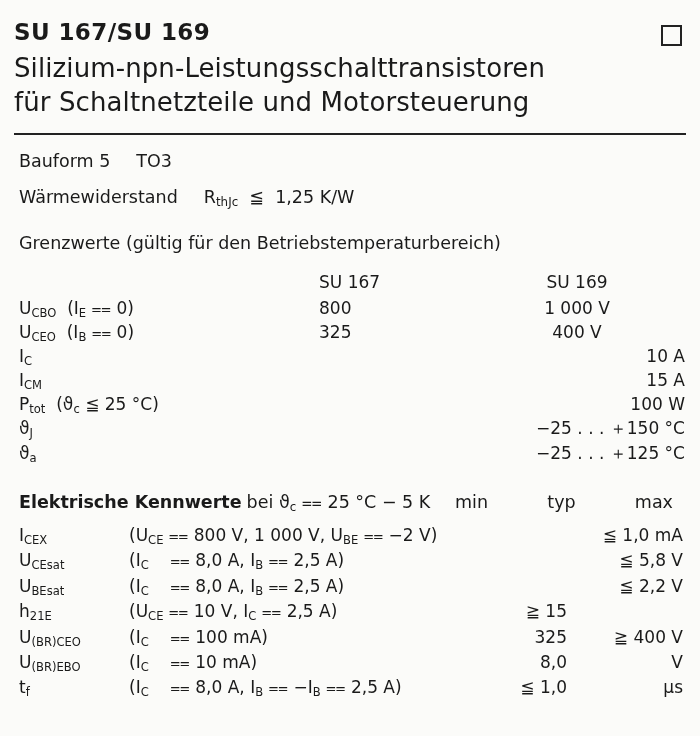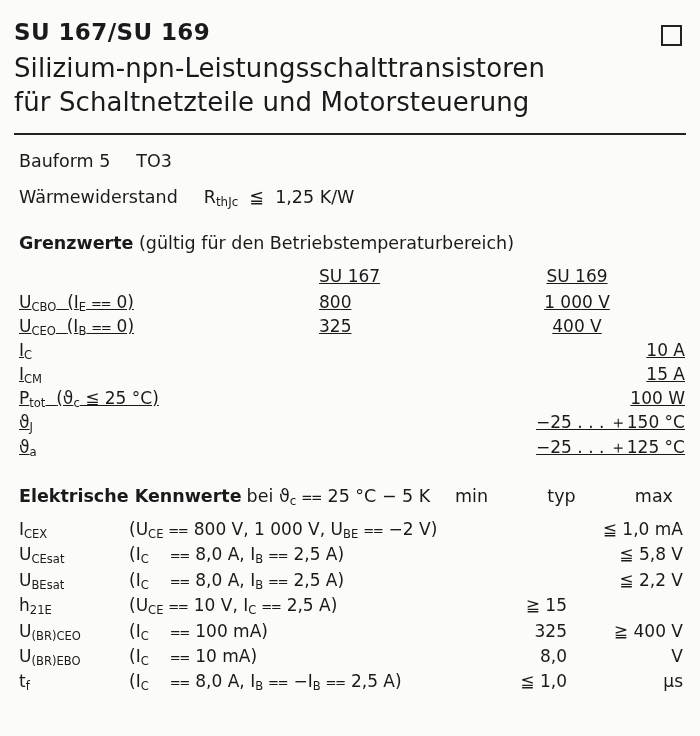--- a/index.html
+++ b/index.html
@@ -76,33 +76,32 @@
   sub {
     font-size: 0.68em;
     vertical-align: -0.22em;
   }
 
   .section-head {
     font-size: 17.5px;
     margin-top: 24px;
   }
   .section-head b {
-    font-weight: bold;
+    font-weight: normal;
   }
 
   
   table {
     border-collapse: collapse;
     font-size: 17px;
   }
   .limits {
-    margin-top: 12px;
+    margin-top: 18px;
     width: 672px;
     table-layout: fixed;
-    text-decoration: underline;
   }
   .limits td, .limits th {
     padding: 1px 0;
     vertical-align: baseline;
     font-weight: normal;
     line-height: 1.18;
   }
   .col-sym   { width: 300px; }
   .col-v1    { width: 150px; text-align: left; }
   .col-v2    { width: 222px; text-align: center; padding-right: 6px !important; }

